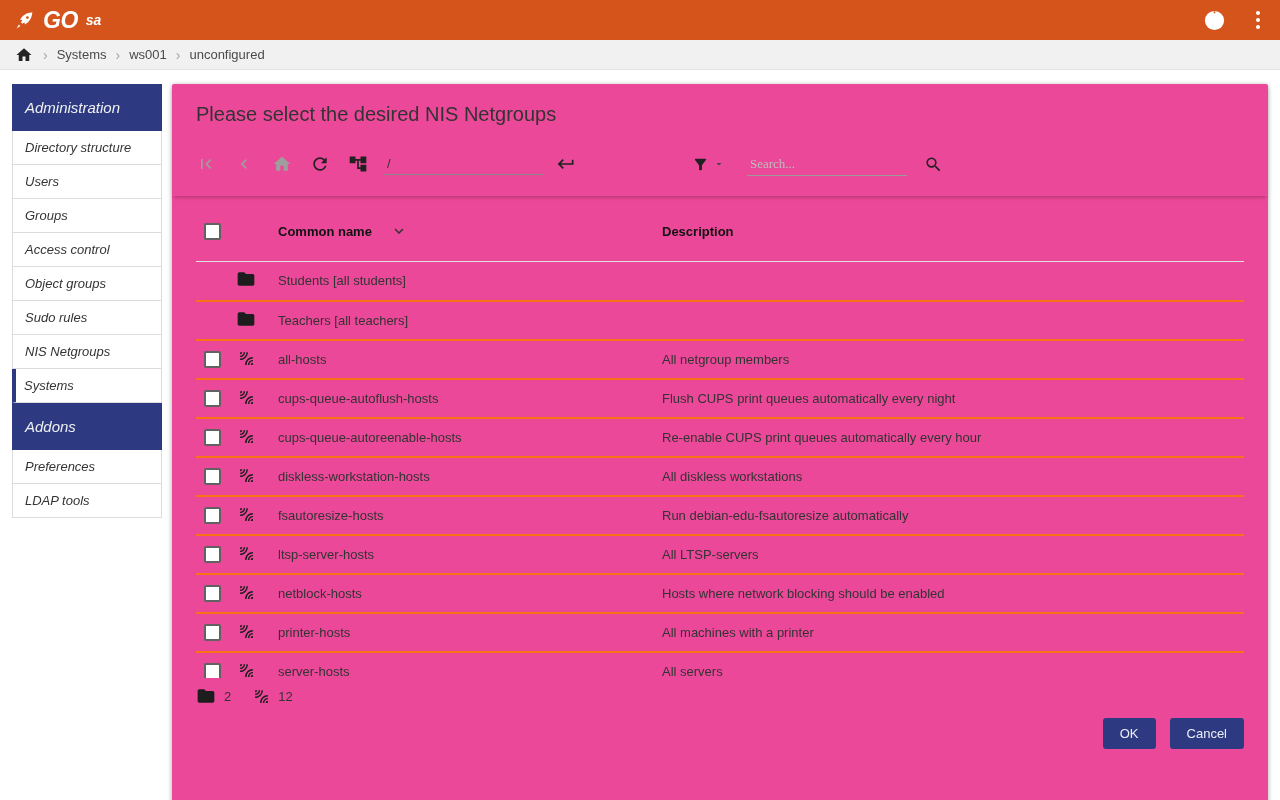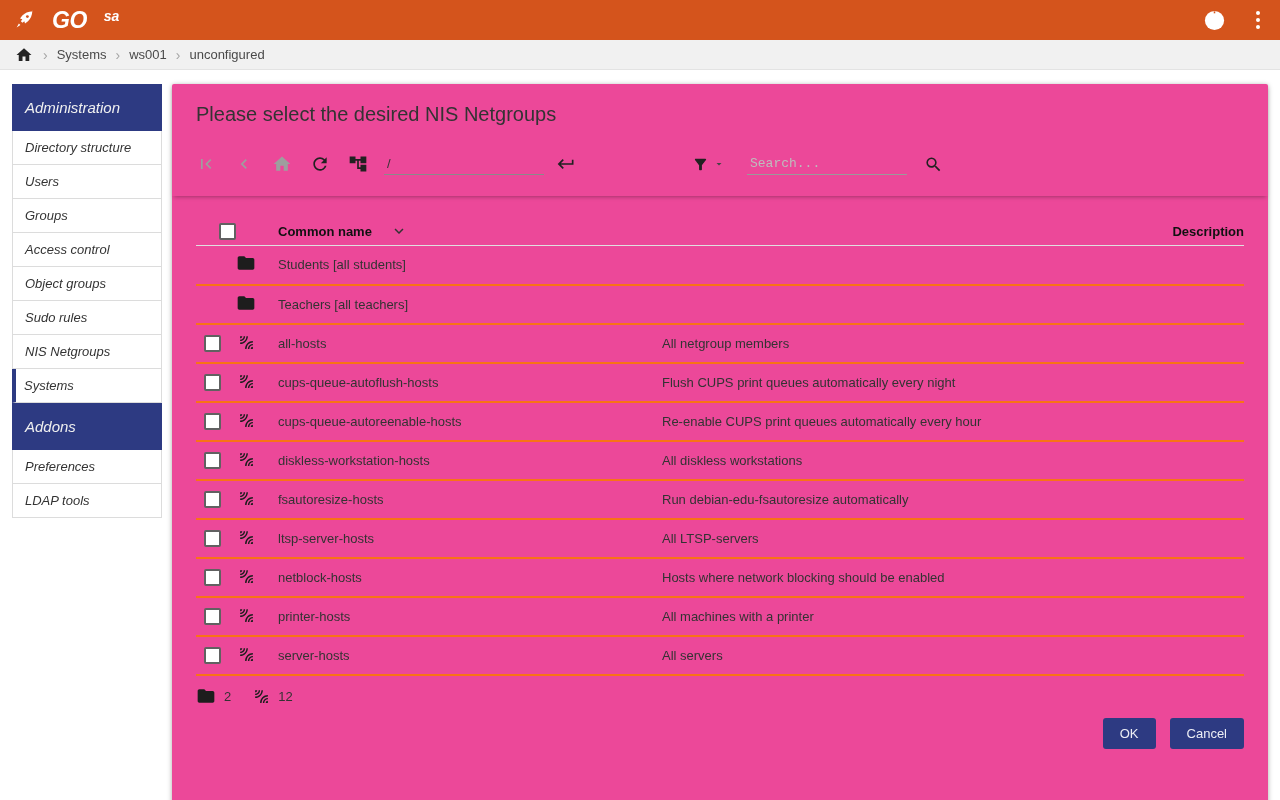--- a/index.html
+++ b/index.html
@@ -1,20 +1,20 @@
 <!DOCTYPE html>
 <html><head>
 <meta charset="utf-8">
 <style>
   * { margin:0; padding:0; box-sizing:border-box; }
   html,body { width:1280px; height:800px; background:#ffffff; font-family:"Liberation Sans", sans-serif; overflow:hidden; }
 
   
   .topbar { height:40px; background:#d4541c; display:flex; align-items:center; padding:0 14px; }
-  .logo { display:flex; align-items:flex-start; gap:17px; color:#fff; cursor:pointer; }
+  .logo { display:flex; align-items:center; gap:8px; color:#fff; cursor:pointer; }
   .logo-main { font-size:23px; font-weight:bold; font-style:italic; letter-spacing:-.5px; line-height:1; }
   .logo-sub  { font-size:14px; font-weight:bold; font-style:italic; line-height:1; padding-bottom:1px; }
   .topbar-right { margin-left:auto; display:flex; align-items:center; gap:24px; }
   .kebab { display:flex; flex-direction:column; gap:3px; padding:2px 6px; cursor:pointer; }
   .kebab i { width:4px; height:4px; border-radius:50%; background:#fff; }
 
   
   .breadcrumb { height:30px; background:#f1f1f1; border-bottom:1px solid #e3e3e3; display:flex; align-items:center; gap:9px; padding:0 14px; }
   .breadcrumb .crumb { font-size:13px; color:#4a4a4a; cursor:pointer; }
   .breadcrumb .sep { color:#a5a5a5; font-size:14px; line-height:1; }
@@ -32,29 +32,29 @@
   .panel { flex:1; height:784px; background:#ec4899; border-radius:2px; box-shadow:0 1px 5px rgba(0,0,0,.35); display:flex; flex-direction:column; }
   .panel-header { padding:18px 24px 20px; box-shadow:0 3px 4px -2px rgba(0,0,0,.3); position:relative; z-index:2; }
   .panel-title { font-size:20px; font-weight:400; color:#333; line-height:24px; margin:0 0 26px; }
   .toolbar { display:flex; align-items:center; height:24px; }
   .tool-icon { display:inline-flex; align-items:center; justify-content:center; width:20px; height:20px; cursor:pointer; flex:none; }
   .tool-icon + .tool-icon { margin-left:18px; }
   .tool-icon.disabled { cursor:default; }
   .path-input { width:160px; margin-left:16px; border:none; border-bottom:1px solid #8a8a8a; font-size:13px; color:#333; padding:3px 3px; outline:none; background:transparent; font-family:"Liberation Sans", sans-serif; }
   .enter-icon { margin-left:12px; }
   .filter-group { margin-left:116px; display:flex; align-items:center; gap:4px; cursor:pointer; }
-  .search-input { width:160px; margin-left:22px; border:none; border-bottom:1px solid #9a9a9a; font-size:13px; color:#333; padding:3px 3px; outline:none; background:transparent; font-family:Liberation Mono, monospace; }
+  .search-input { width:160px; margin-left:22px; border:none; border-bottom:1px solid #9a9a9a; font-size:13px; color:#333; padding:3px 3px; outline:none; background:transparent; font-family:Liberation Serif, serif; }
   .search-input::placeholder { color:#bdbdbd; }
   .search-icon { margin-left:16px; }
 
   
   .list-area { height:482px; overflow:hidden; padding:0 24px; }
   table { width:100%; border-collapse:collapse; table-layout:fixed; }
   col.c-check { width:40px; } col.c-icon { width:42px; } col.c-name { width:384px; }
-  th { text-align:right; font-size:13px; color:#111; font-weight:bold; padding:26px 0 5px; border-bottom:1px solid #e0e0e0; }
+  th { text-align:left; font-size:13px; color:#111; font-weight:bold; padding:26px 0 21px; border-bottom:1px solid #e0e0e0; }
   th.th-check, td.td-check { padding-left:8px; }
   td { font-size:13px; color:#333; border-bottom:2px solid #f97316; height:39px; padding:0; overflow:hidden; white-space:nowrap; }
   .th-name-wrap { display:flex; align-items:center; gap:18px; }
   .cb { display:inline-block; width:17px; height:17px; border:2px solid #616161; border-radius:2px; background:#fff; cursor:pointer; vertical-align:middle; }
   .row-icon { display:inline-flex; width:20px; height:20px; align-items:center; justify-content:center; }
   td.td-name { cursor:pointer; padding-right:10px; }
 
   
   .footer-counts { height:36px; display:flex; align-items:center; gap:8px; padding:0 24px; }
   .footer-counts .cnt { font-size:13px; color:#333; margin-right:14px; }

